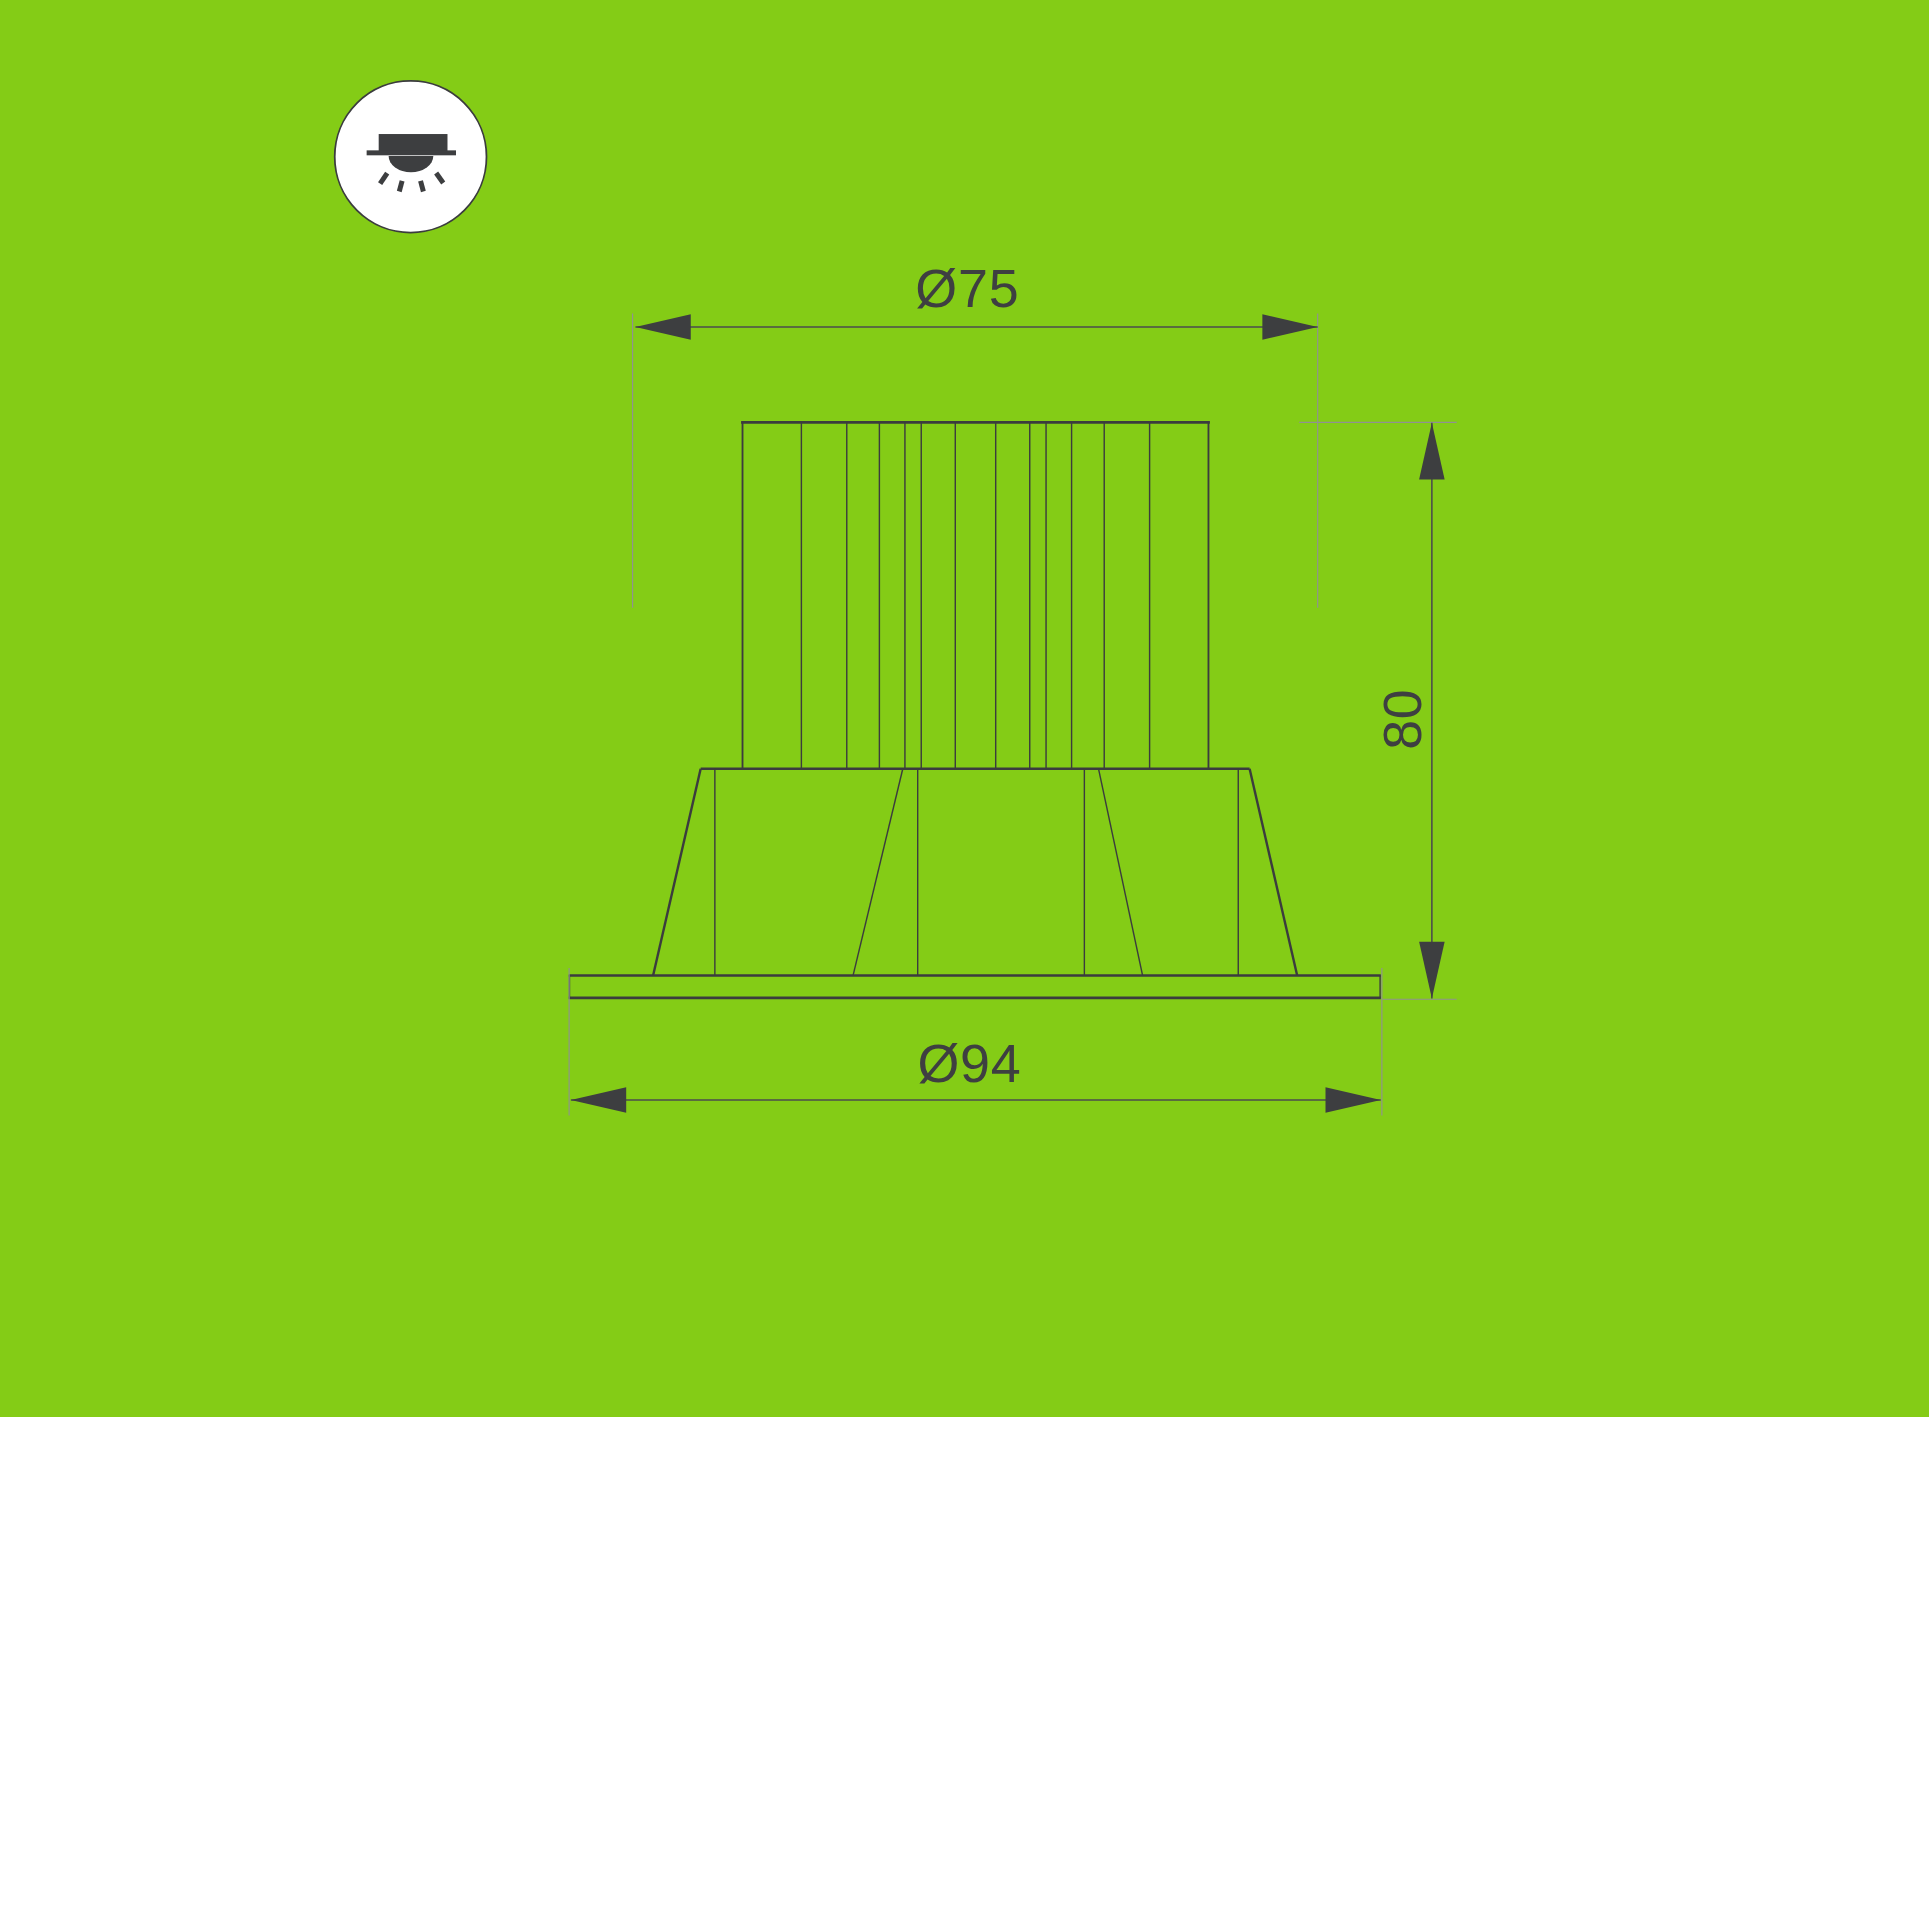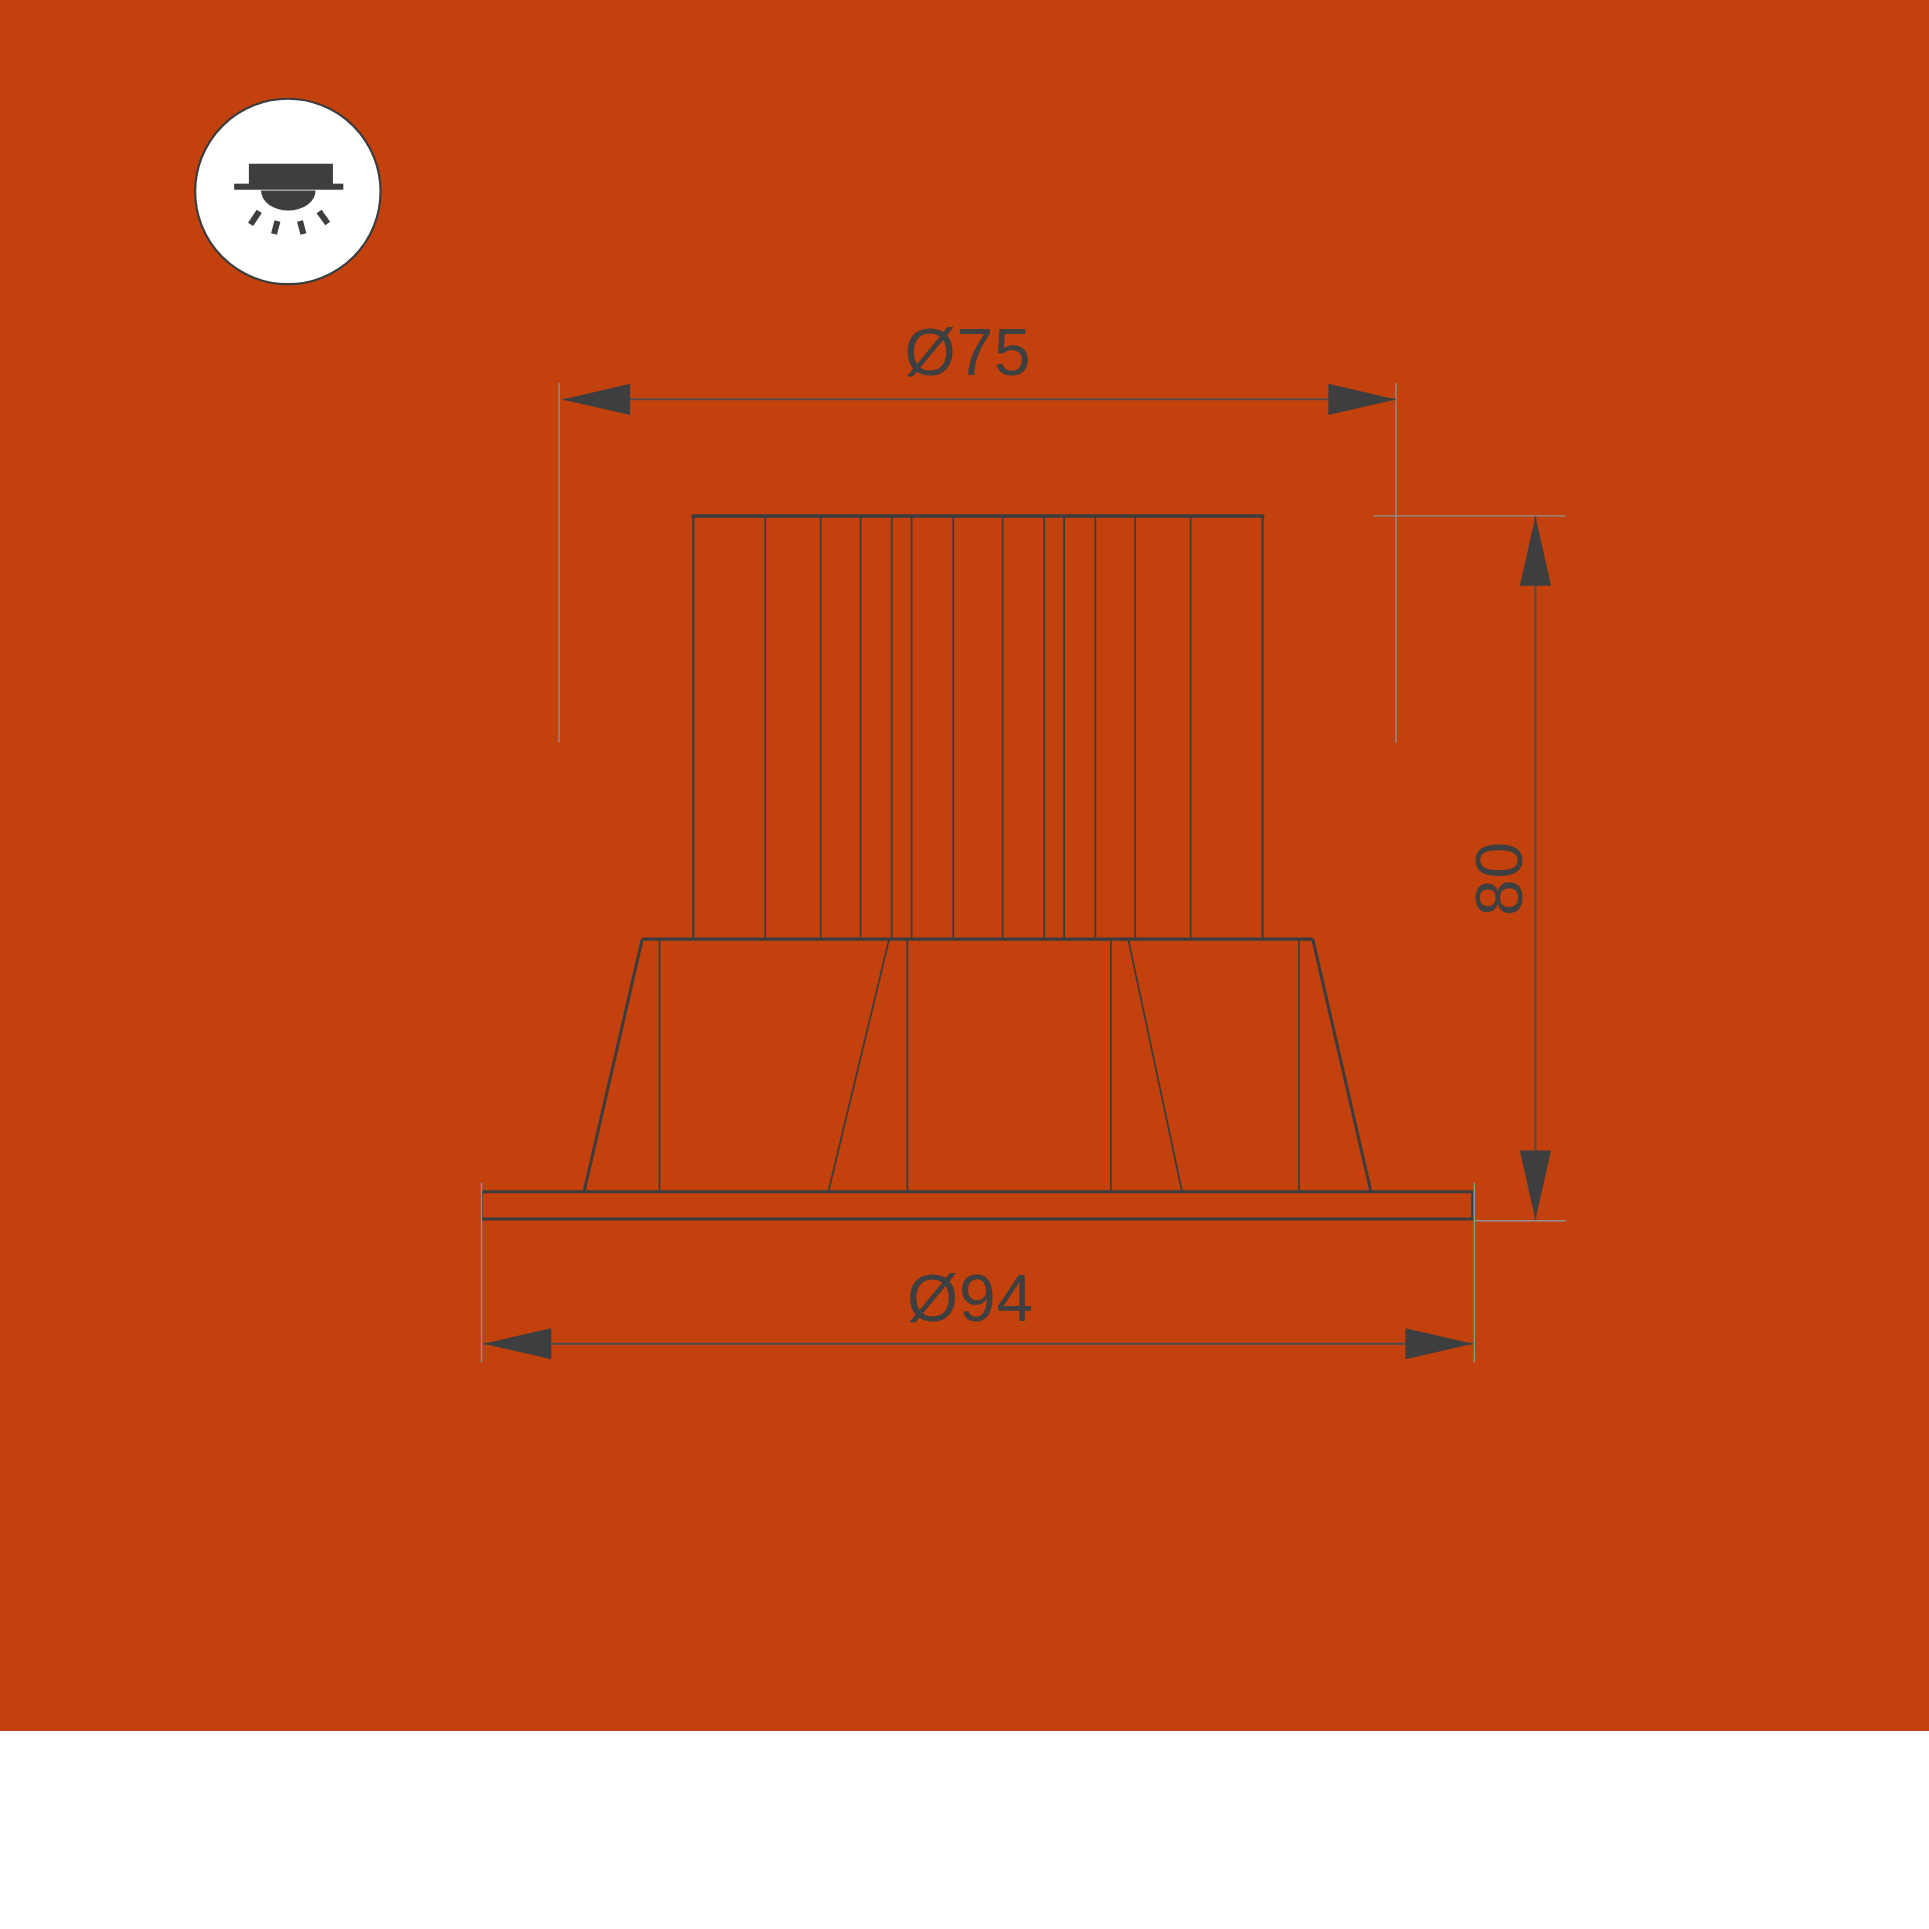--- a/index.html
+++ b/index.html
@@ -4,22 +4,22 @@
 <style>
   html,body{
     margin:0;
     padding:0;
     background:#ffffff;
     font-family:"Liberation Sans", sans-serif;
   }
   .canvas{
     position:relative;
     width:1929px;
-    height:1731px;
-    background:#c2410c;
+    height:1417px;
+    background:#84cc16;
     overflow:hidden;
   }
   .canvas svg{
     position:absolute;
     left:0;
     top:0;
     width:100%;
     height:100%;
   }
   

